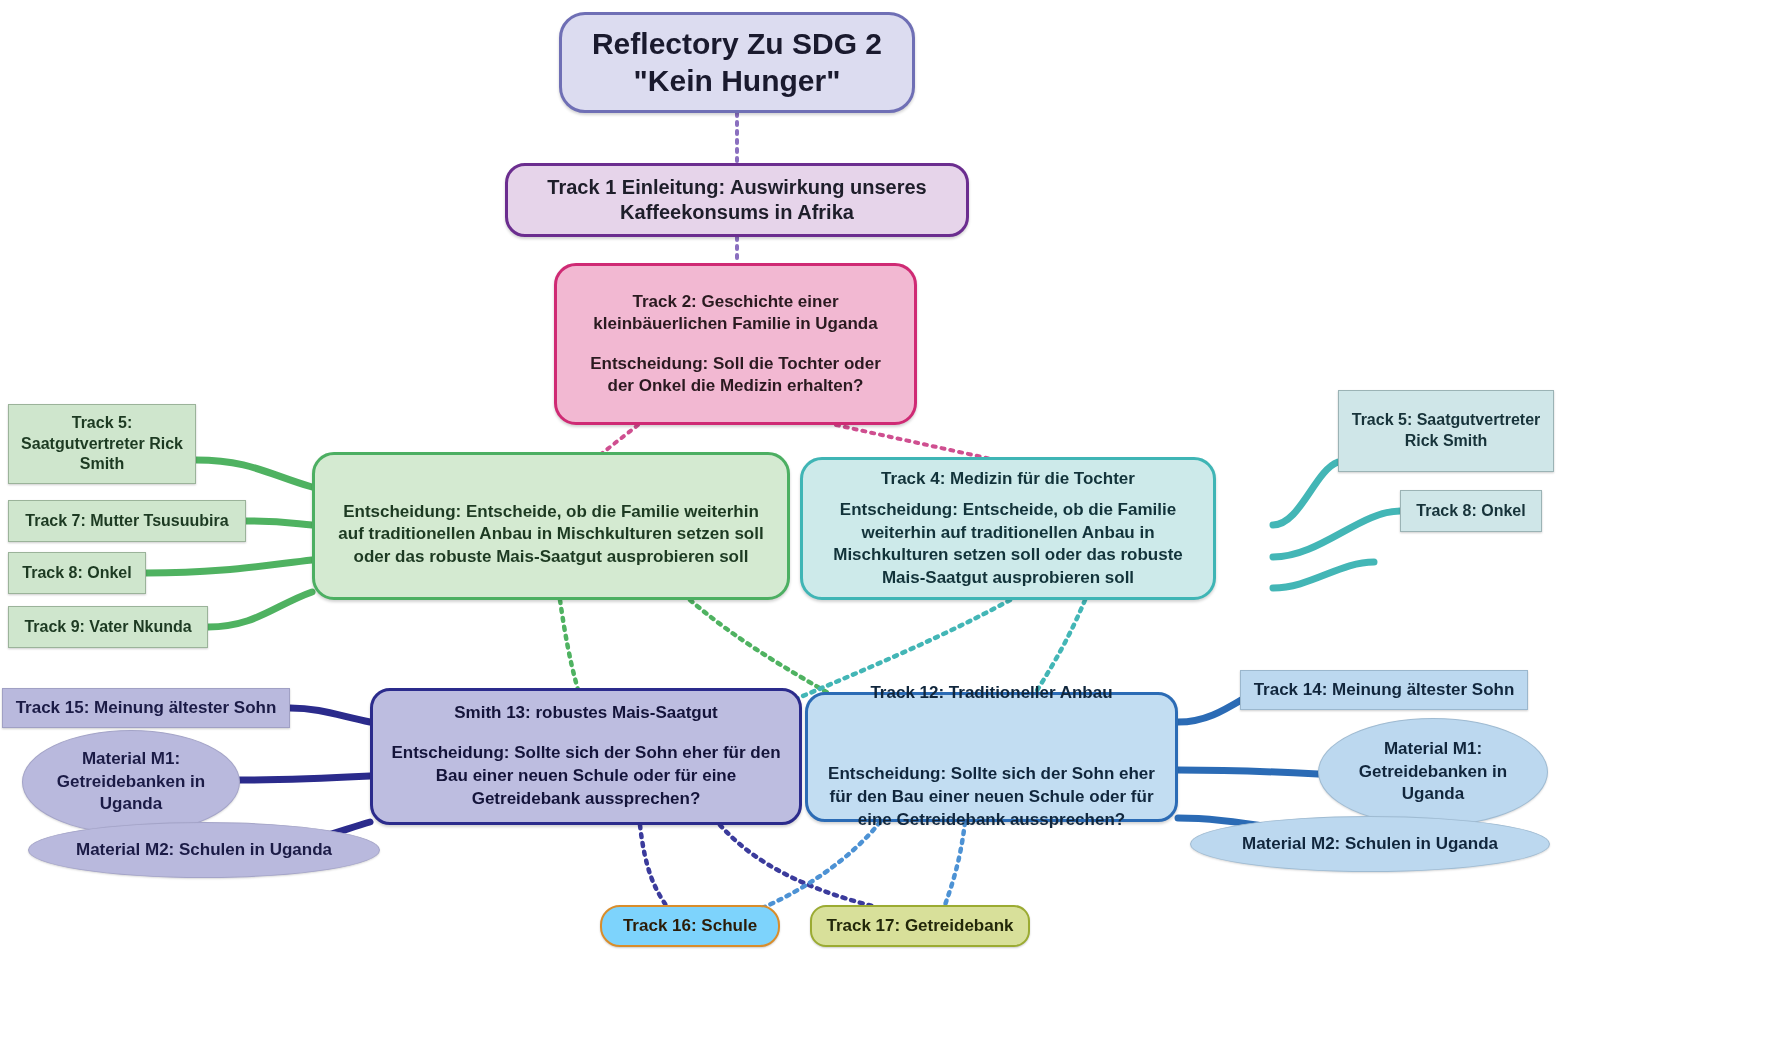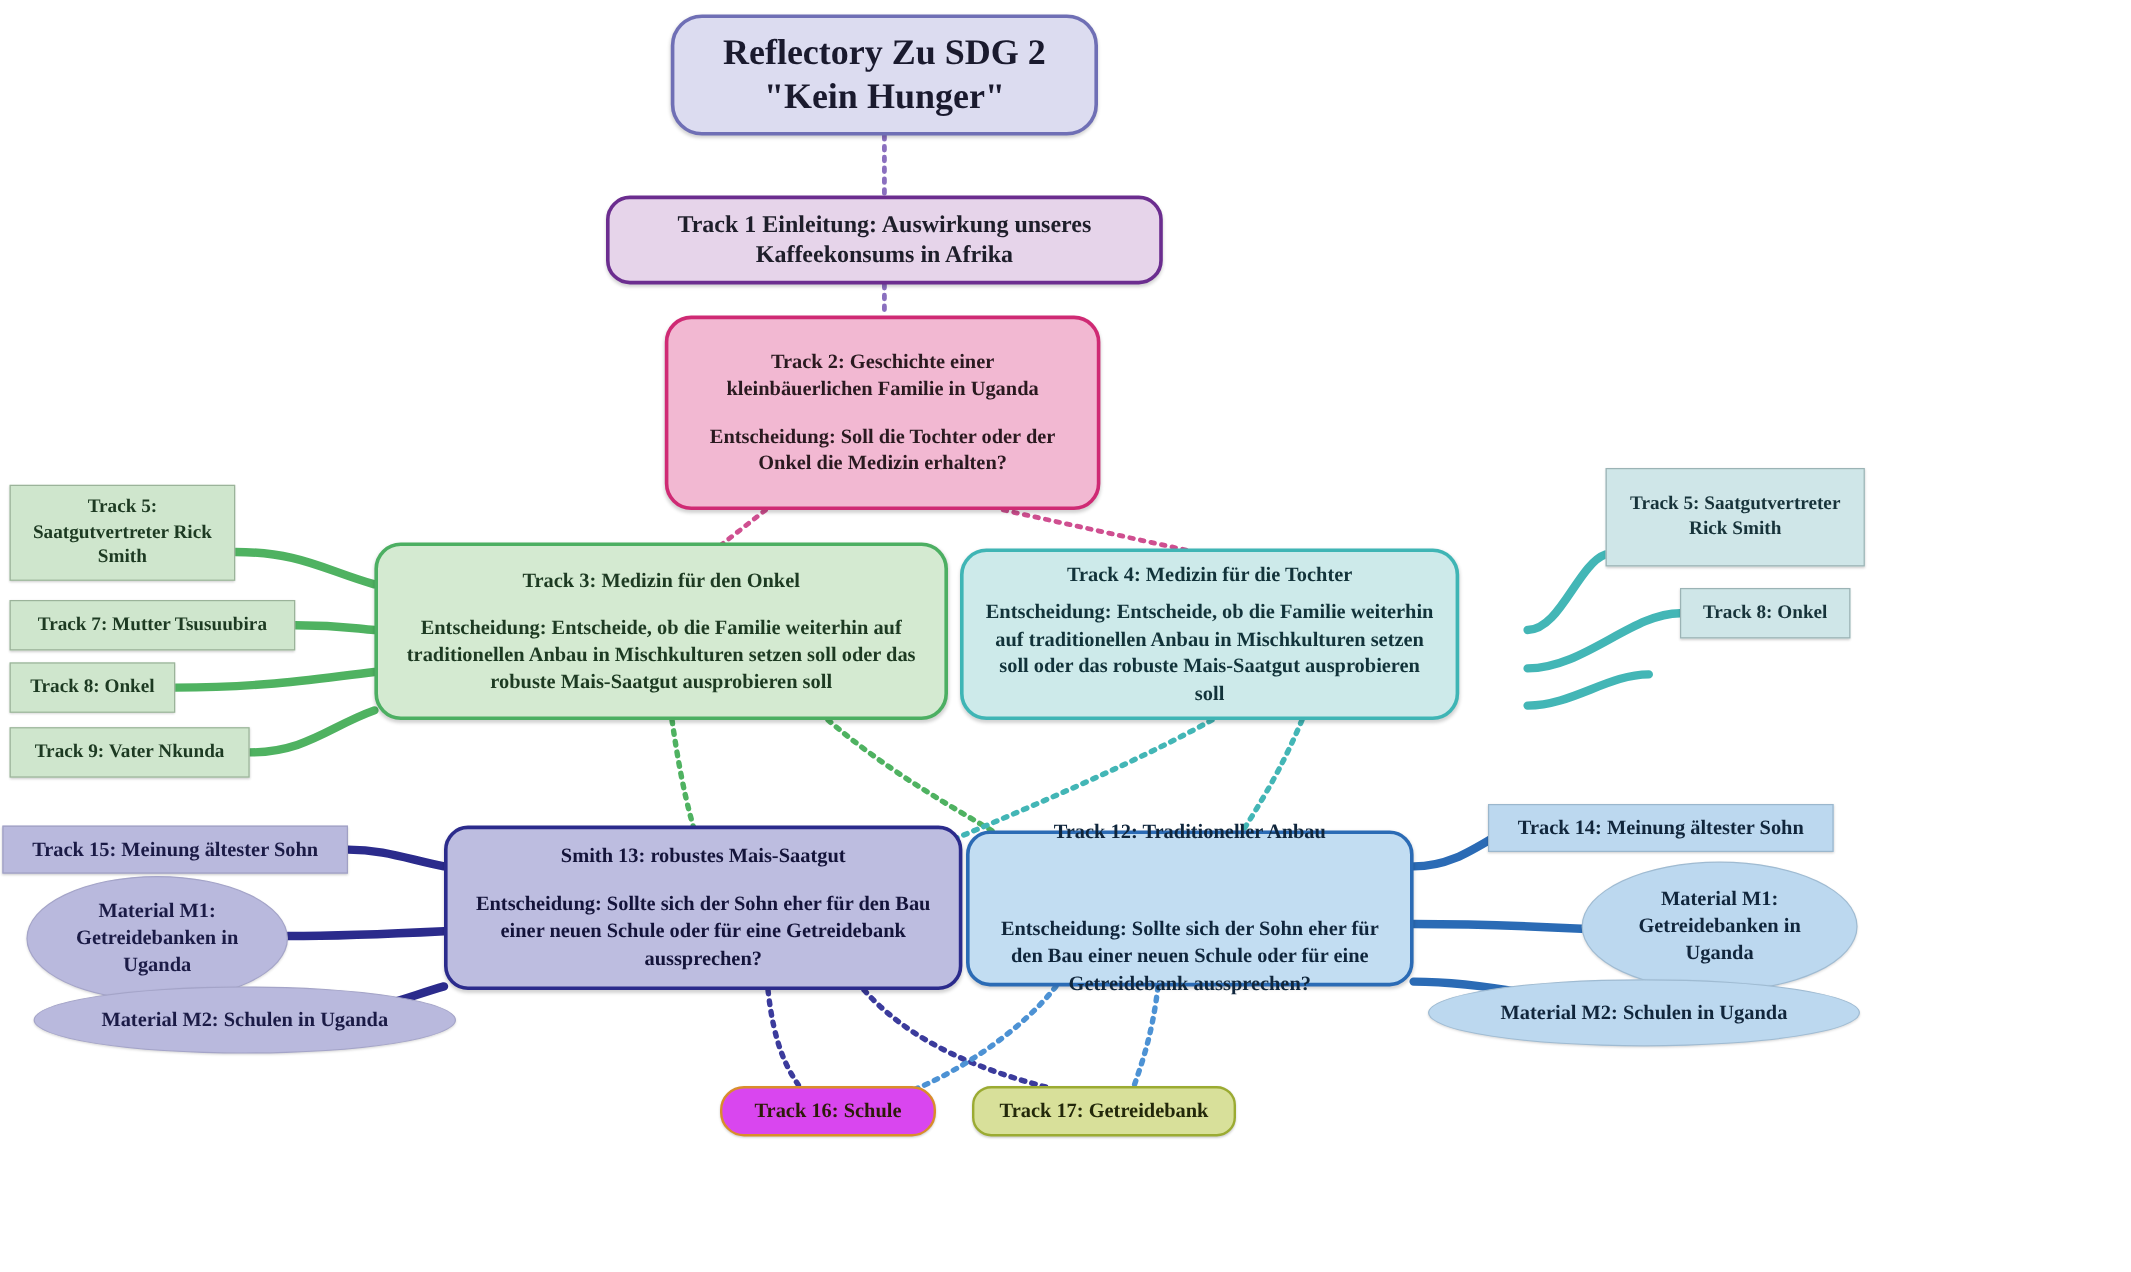--- a/index.html
+++ b/index.html
@@ -5,21 +5,21 @@
   html, body {
     margin: 0;
     padding: 0;
     background: #ffffff;
   }
   #canvas {
     position: relative;
     width: 1776px;
     height: 1060px;
     background: #ffffff;
-    font-family: Liberation Serif, serif;
+    font-family: Liberation Sans, sans-serif;
     overflow: hidden;
   }
   #edges {
     position: absolute;
     left: 0; top: 0;
     width: 1776px;
     height: 1060px;
     pointer-events: none;
   }
   .node {
@@ -159,21 +159,21 @@
     background: #bcd8ef;
     border: 1px solid #9fbbd2;
     border-radius: 50%;
     color: #11263c;
     font-size: 17px;
     line-height: 1.32;
     box-shadow: 0 1px 2px rgba(0,0,0,0.15);
   }
   
   .n-t16 {
-    background: #d946ef;
+    background: #7dd3fc;
     border: 2.5px solid #d98d2b;
     border-radius: 20px;
     color: #2c1c08;
     font-size: 17px;
     box-shadow: 0 1px 2px rgba(0,0,0,0.2);
   }
   
   .n-t17 {
     background: #d8e09a;
     border: 2.5px solid #9bab32;
@@ -240,21 +240,20 @@
     <span class="line">Kaffeekonsums in Afrika</span>
   </div>
 
   <div class="node n-t2" style="left:554px; top:263px; width:363px; height:162px; padding:22px 24px;">
     <span class="para">Track 2: Geschichte einer kleinbäuerlichen Familie in Uganda</span>
     <span class="gap"></span>
     <span class="para">Entscheidung: Soll die Tochter oder der Onkel die Medizin erhalten?</span>
   </div>
 
   <div class="node n-t3" style="left:312px; top:452px; width:478px; height:148px; padding:8px 18px;">
-    <span class="para">Track 3: Medizin für den Onkel</span>
     <span class="gap"></span>
     <span class="para">Entscheidung: Entscheide, ob die Familie weiterhin auf traditionellen Anbau in Mischkulturen setzen soll oder das robuste Mais-Saatgut ausprobieren soll</span>
   </div>
 
   <div class="node n-t4" style="left:800px; top:457px; width:416px; height:143px; padding:8px 18px;">
     <span class="para">Track 4: Medizin für die Tochter</span>
     <span class="gap"></span>
     <span class="para">Entscheidung: Entscheide, ob die Familie weiterhin auf traditionellen Anbau in Mischkulturen setzen soll oder das robuste Mais-Saatgut ausprobieren soll</span>
   </div>
 

